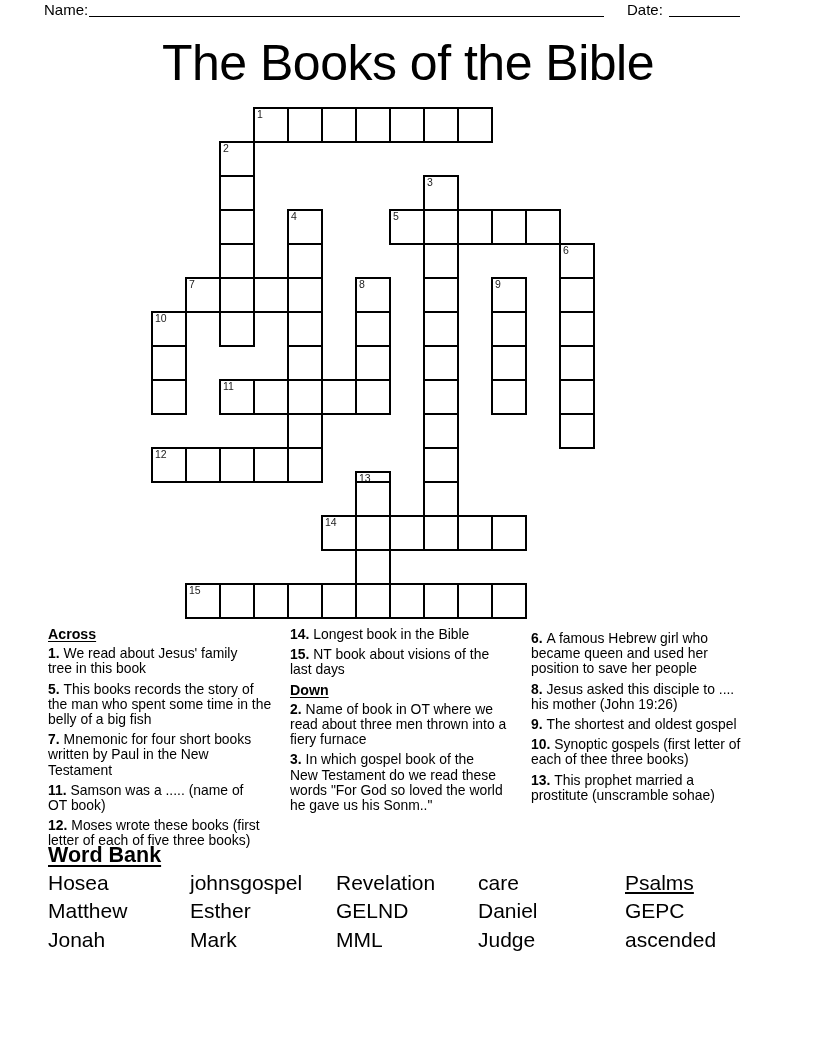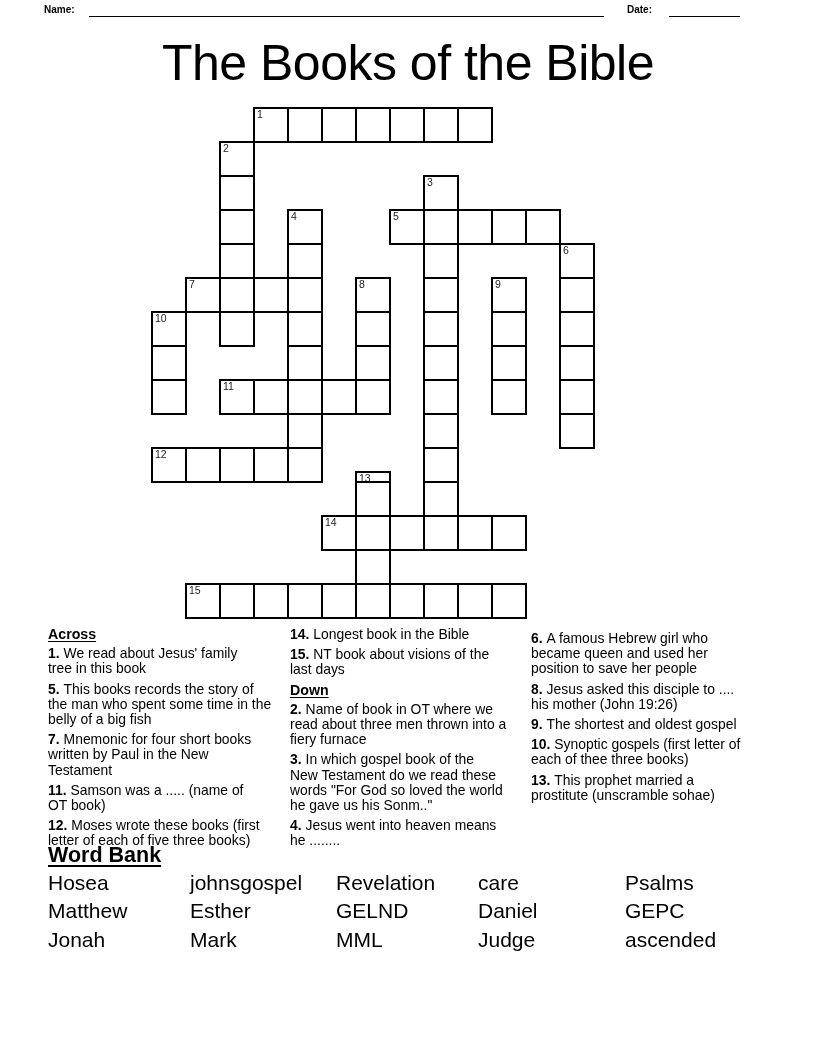--- a/index.html
+++ b/index.html
@@ -1,21 +1,21 @@
 <!DOCTYPE html>
 <html><head>
 <meta charset="utf-8">
 <style>
   html,body{margin:0;padding:0;}
   body{
     width:816px;height:1056px;position:relative;background:#ffffff;
     font-family:"Liberation Sans",sans-serif;color:#000;overflow:hidden;
   }
   
-  .hdr-label{position:absolute;top:1px;font-size:10px;line-height:18px;font-weight:bold;}
+  .hdr-label{position:absolute;top:1px;font-size:15px;line-height:18px;}
   #name-label{left:44px;}
   #date-label{left:627px;}
   .hdr-line{position:absolute;border-bottom:1.7px solid #000;height:0;}
   #name-line{left:89px;width:515px;top:16.2px;}
   #date-line{left:669px;width:71px;top:16.2px;}
   
   #title{position:absolute;left:0;right:0;top:36px;text-align:center;
     font-size:50px;line-height:1.1;letter-spacing:-0.5px;}
   
   #grid{position:absolute;left:152px;top:108px;width:444px;height:512px;}
@@ -190,22 +190,20 @@
     <div class="clue"><span class="cnum">15.</span><span class="ctext">NT book about visions of the
 last days</span></div>
     <div class="clue-heading">Down</div>
     <div class="clue"><span class="cnum">2.</span><span class="ctext">Name of book in OT where we
 read about three men thrown into a
 fiery furnace</span></div>
     <div class="clue"><span class="cnum">3.</span><span class="ctext">In which gospel book of the
 New Testament do we read these
 words "For God so loved the world
 he gave us his Sonm.."</span></div>
-    <div class="clue"><span class="cnum">4.</span><span class="ctext">Jesus went into heaven means
-he ........</span></div>
   </div>
 <div class="clue-col" id="clue-col-3">
     <div class="clue"><span class="cnum">6.</span><span class="ctext">A famous Hebrew girl who
 became queen and used her
 position to save her people</span></div>
     <div class="clue"><span class="cnum">8.</span><span class="ctext">Jesus asked this disciple to ....
 his mother (John 19:26)</span></div>
     <div class="clue"><span class="cnum">9.</span><span class="ctext">The shortest and oldest gospel</span></div>
     <div class="clue"><span class="cnum">10.</span><span class="ctext">Synoptic gospels (first letter of
 each of thee three books)</span></div>
@@ -213,21 +211,21 @@
 prostitute (unscramble sohae)</span></div>
   </div>
 
 <div id="wb-heading">Word Bank</div>
 <div id="wb-rows">
     <div class="wb-row">
       <span class="wb-word" style="left: 0px;">Hosea</span>
       <span class="wb-word" style="left: 142px;">johnsgospel</span>
       <span class="wb-word" style="left: 288px;">Revelation</span>
       <span class="wb-word" style="left: 430px;">care</span>
-      <span class="wb-word" style="left: 577px;">Psalms</span>
+      <span class="wb-word" style="left: 577px; text-decoration: underline;">Psalms</span>
     </div>
     <div class="wb-row">
       <span class="wb-word" style="left: 0px;">Matthew</span>
       <span class="wb-word" style="left: 142px;">Esther</span>
       <span class="wb-word" style="left: 288px;">GELND</span>
       <span class="wb-word" style="left: 430px;">Daniel</span>
       <span class="wb-word" style="left: 577px;">GEPC</span>
     </div>
     <div class="wb-row">
       <span class="wb-word" style="left: 0px;">Jonah</span>

